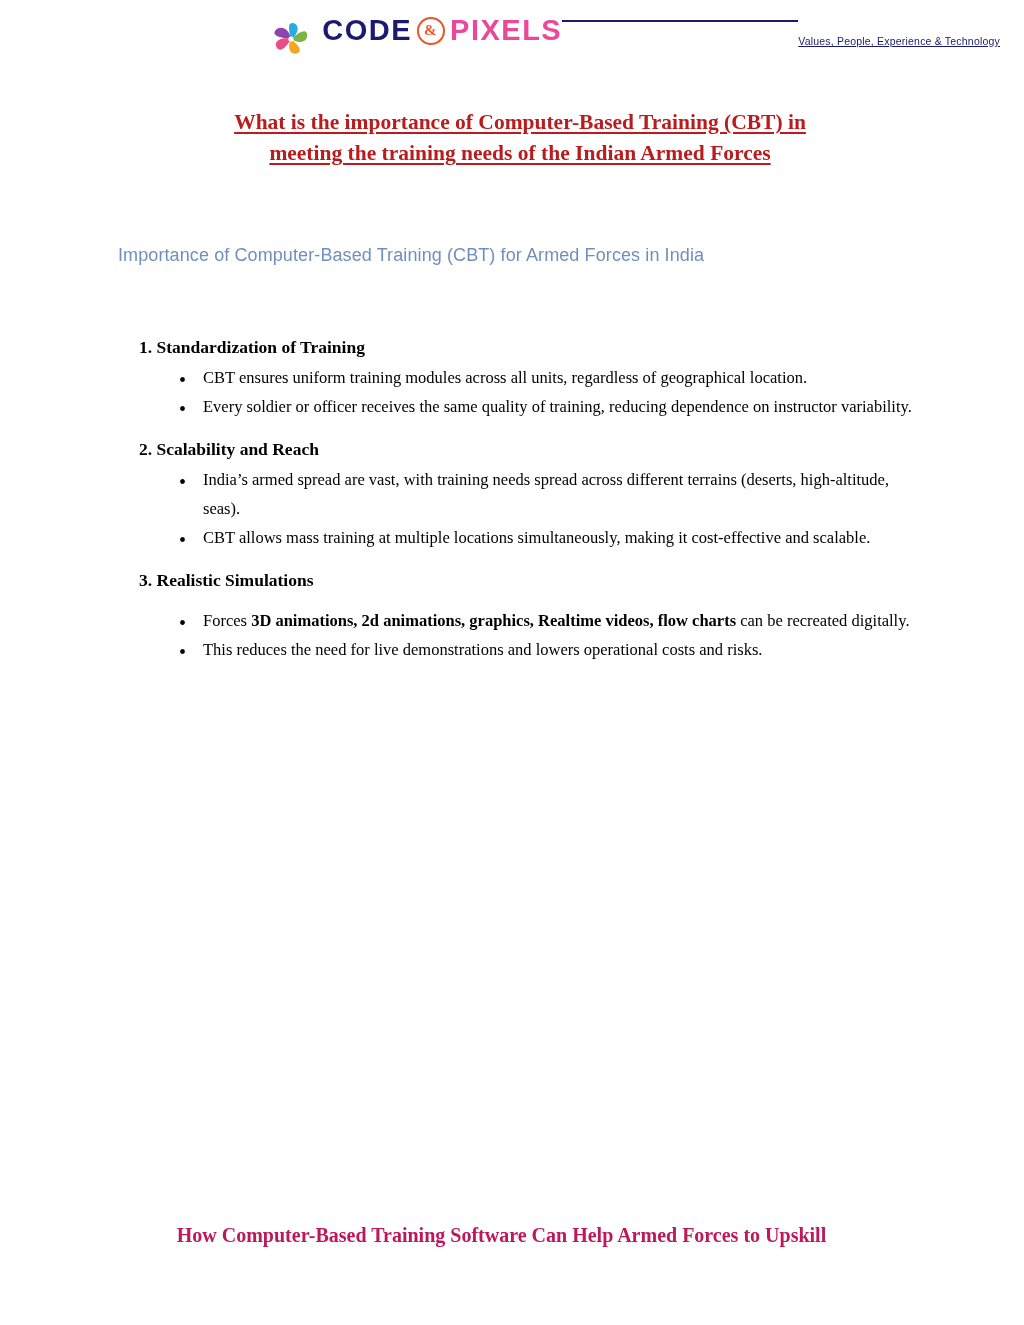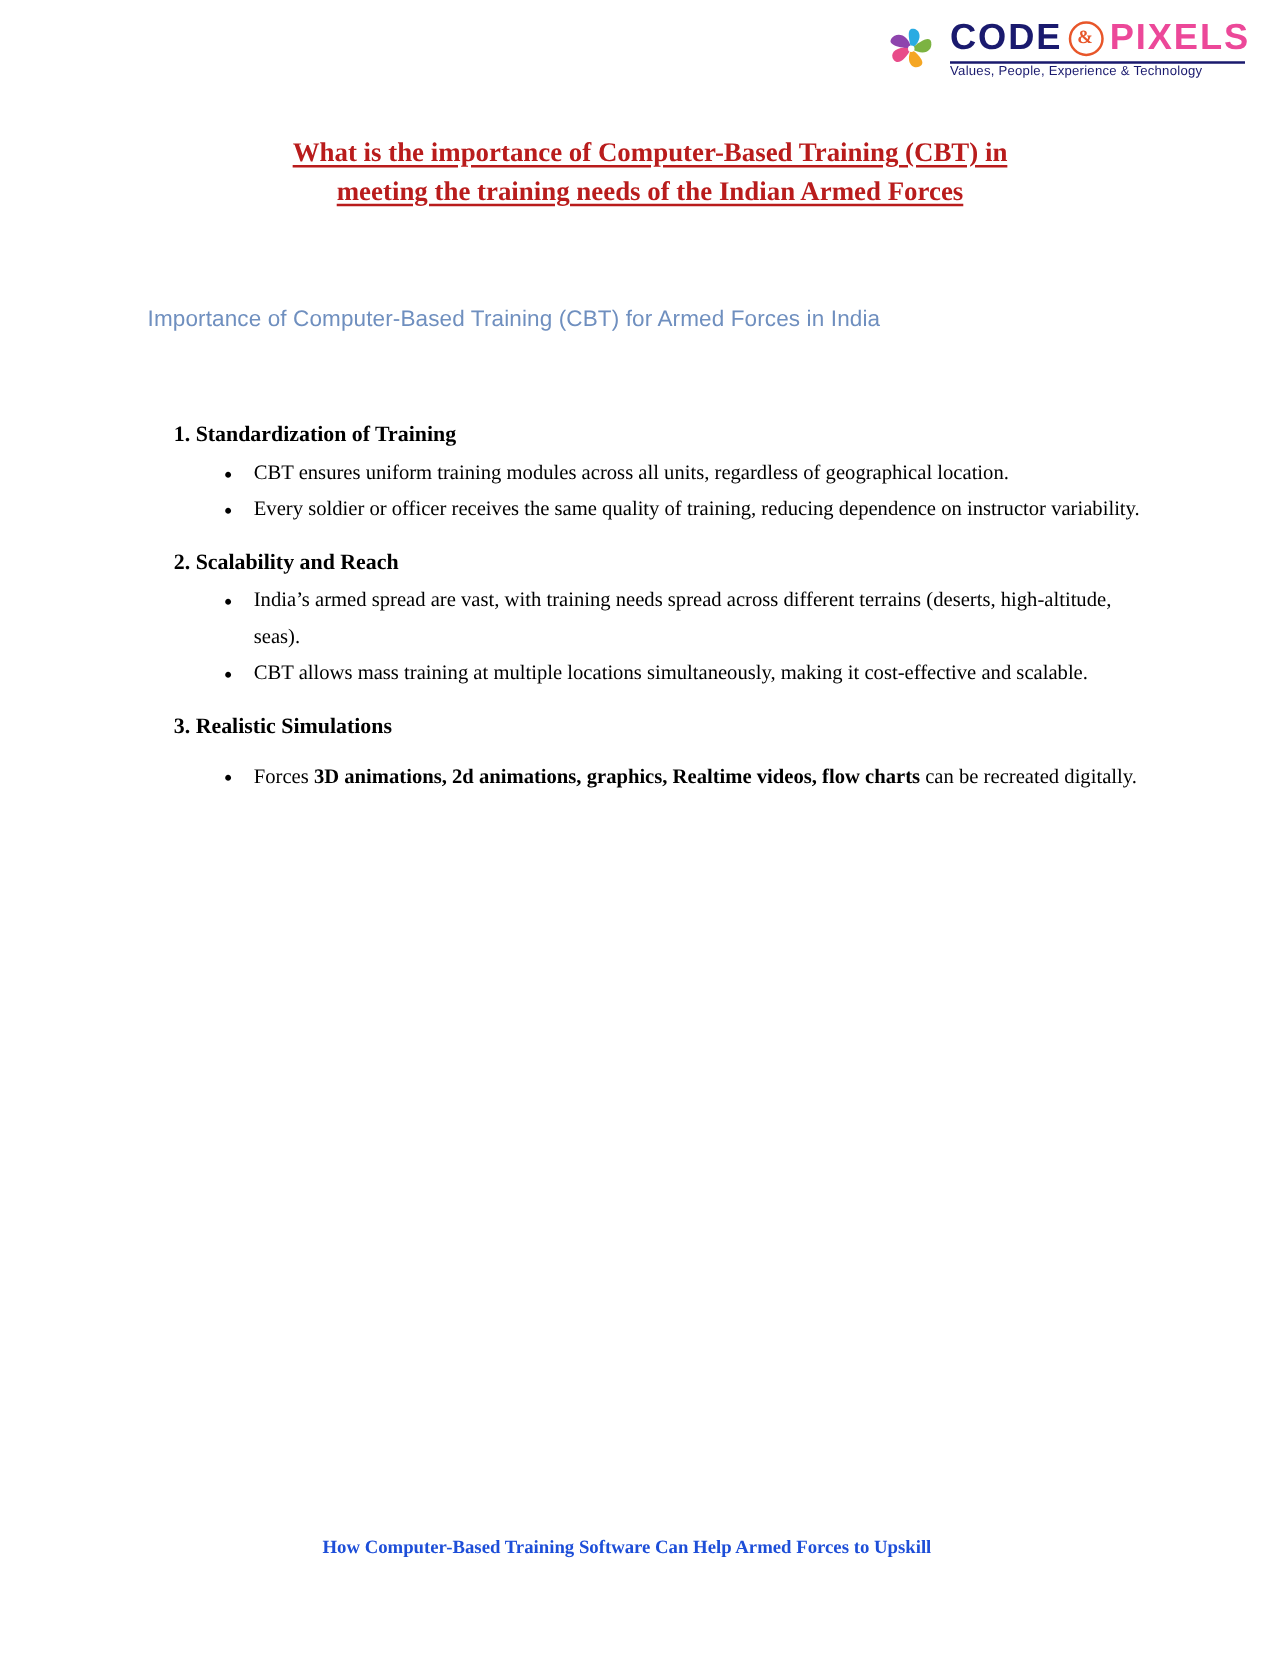--- a/index.html
+++ b/index.html
@@ -33,21 +33,21 @@
   }
   .logo-mark {
     width: 46px;
     height: 46px;
     position: relative;
     flex: 0 0 auto;
     margin-top: 2px;
   }
   .logo-text-block {
     display: flex;
-    flex-direction: column;
+    flex-direction: row;
     align-items: flex-start;
     padding-top: 2px;
   }
   .logo-line1 {
     display: flex;
     align-items: center;
     gap: 5px;
     font-family: "Liberation Sans", sans-serif;
     font-weight: bold;
     font-size: 29px;
@@ -68,21 +68,22 @@
     font-size: 15px;
     font-weight: bold;
     line-height: 1;
     font-family: "Liberation Serif", serif;
   }
   .logo-tagline {
     font-family: "Liberation Sans", sans-serif;
     font-size: 10.5px;
     color: #1a1a6e;
     letter-spacing: 0.2px;
-    margin-top: 0;
+    margin-top: 19px;
+    text-decoration: underline;
   }
   .logo-rule {
     width: 236px;
     height: 2px;
     background: #1a1a6e;
     margin-top: 4px;
   }
 
   
   .doc-title {
@@ -156,22 +157,22 @@
 
   
   .footer {
     position: absolute;
     bottom: 78px;
     left: 0;
     width: 1003px;
     text-align: center;
     font-family: "Liberation Serif", serif;
     font-weight: bold;
-    font-size: 15px;
-    color: #1d4ed8;
+    font-size: 20px;
+    color: #be185d;
   }
 </style>
 </head>
 <body>
 
 <div class="page">
 
   <div class="logo-wrap">
     <div class="logo-mark">
       <svg width="46" height="46" viewBox="0 0 46 46" xmlns="http://www.w3.org/2000/svg">
@@ -220,20 +221,21 @@
         <li>CBT allows mass training at multiple locations simultaneously, making it cost-effective and scalable.</li>
       </ul>
     </div>
 
     <div class="grp">
       <h3 class="num-heading">3. Realistic Simulations</h3>
       <ul class="bullets gap-before">
         <li>
           <span>Forces </span><b>3D animations, 2d animations, graphics, Realtime videos, flow charts</b><span> can be recreated digitally.</span>
         </li>
+        <li>This reduces the need for live demonstrations and lowers operational costs and risks.</li>
       </ul>
     </div>
 
   </div>
 
   <div class="footer">How Computer-Based Training Software Can Help Armed Forces to Upskill</div>
 
 </div>
 
 </body></html>

